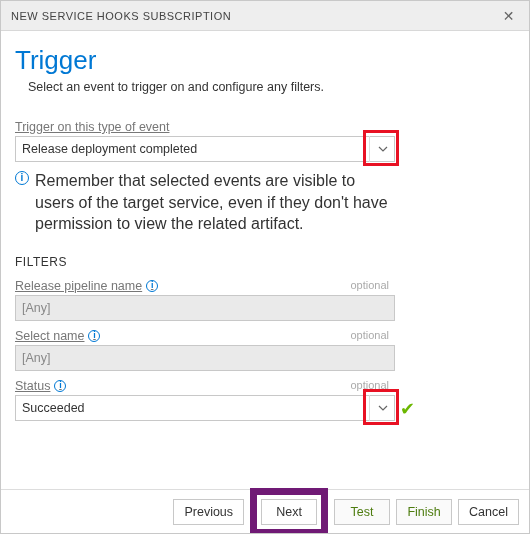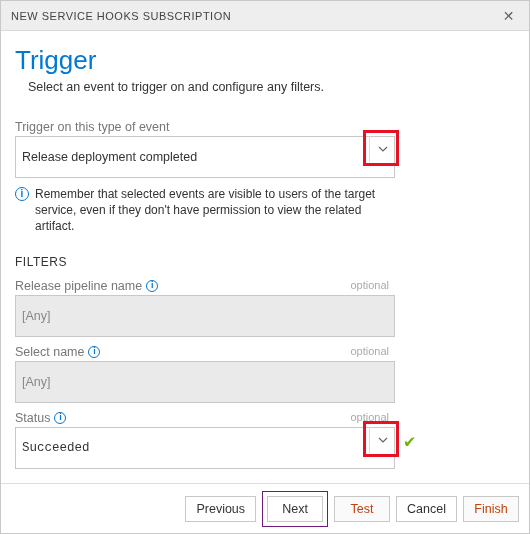--- a/index.html
+++ b/index.html
@@ -46,39 +46,40 @@
     margin-left: 13px;
   }
   .field-block { margin-bottom: 8px; }
   .field-label {
     font-size: 12.5px;
     color: #777;
     margin-bottom: 2px;
     display: flex;
     align-items: center;
     gap: 4px;
+    text-decoration: underline;
   }
   .optional-tag {
     margin-left: auto;
     font-size: 11px;
     color: #aaa;
     padding-right: 6px;
   }
   .label-row {
     display: flex;
     align-items: flex-start;
     width: 380px;
   }
   .select-wrap {
     position: relative;
     width: 380px;
   }
   .select {
     width: 100%;
-    height: 42px;
+    height: 26px;
     border: 1px solid #c8c8c8;
     background: #fff;
     font-size: 12.5px;
     color: #333;
     padding: 0 28px 0 6px;
     display: flex;
     align-items: center;
     cursor: pointer;
   }
   .select.disabled {
@@ -127,69 +128,69 @@
     flex-shrink: 0;
     margin-top: 1px;
   }
   .info-ic.small {
     width: 12px;
     height: 12px;
     font-size: 9px;
     line-height: 9px;
   }
   .info-note-text {
-    font-size: 12px;
+    font-size: 16px;
     color: #333;
     line-height: 1.35;
   }
   .filters-h {
     font-size: 12px;
     font-weight: 400;
     letter-spacing: 0.5px;
     color: #333;
     margin-bottom: 10px;
   }
-  .status-row { position: relative; font-family: Liberation Mono, monospace; }
+  .status-row { position: relative; }
   .green-check {
     position: absolute;
     right: -20px;
     top: 3px;
     color: #6bb700;
     font-size: 18px;
   }
   .footer {
     position: absolute;
     bottom: 0;
     left: 0;
     right: 0;
-    height: 50px;
+    height: 44px;
     border-top: 1px solid #ddd;
     display: flex;
     align-items: center;
     justify-content: flex-end;
     gap: 6px;
     padding: 0 10px;
     background: #fff;
   }
   .btn {
     min-width: 56px;
     height: 26px;
     border: 1px solid #c8c8c8;
     background: #fff;
     font-size: 12.5px;
     color: #333;
     padding: 0 10px;
     cursor: pointer;
   }
   .btn.disabled {
-    color: #c2410c;
+    color: #4d7c0f;
     background: #fafafa;
   }
   .next-wrap {
-    border: 1px solid #701a75;
+    border: 7px solid #701a75;
     padding: 4px;
     display: inline-flex;
     justify-content: center;
   }
 </style>
 </head>
 <body>
 
 <div class="titlebar">
   <span>NEW SERVICE HOOKS SUBSCRIPTION</span>
@@ -274,15 +275,15 @@
     </div>
   </div>
 </div>
 
 <div class="footer">
   <button class="btn">Previous</button>
   <span class="next-wrap">
     <button class="btn">Next</button>
   </span>
   <button class="btn disabled">Test</button>
+  <button class="btn disabled">Finish</button>
   <button class="btn">Cancel</button>
-  <button class="btn disabled">Finish</button>
 </div>
 
 </body></html>

